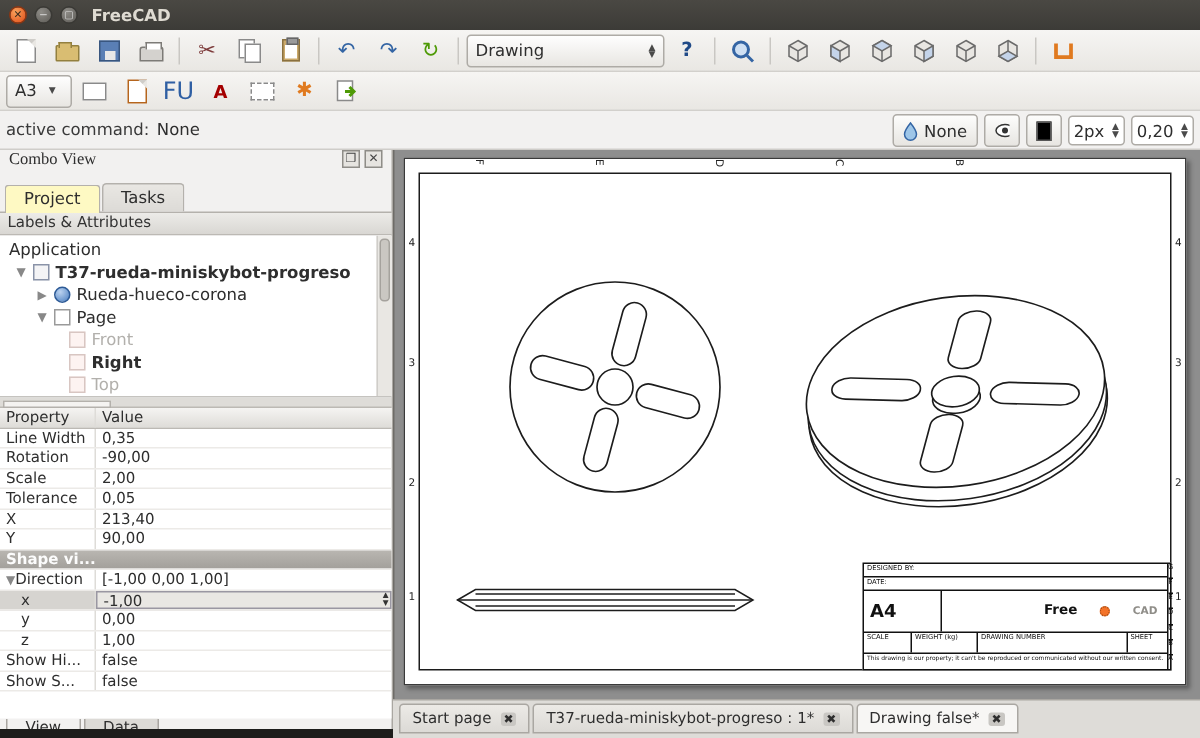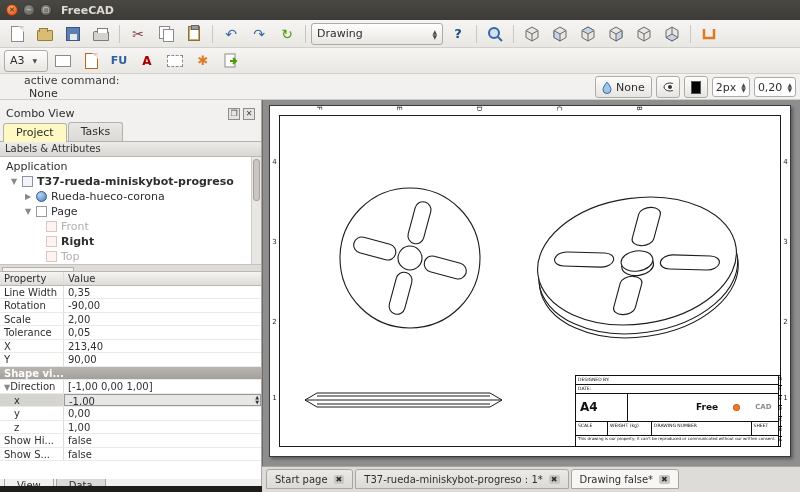--- a/index.html
+++ b/index.html
@@ -44,29 +44,29 @@
   .i-clip::before { content:""; position:absolute; left:2px; top:-2px; width:6px; height:3px; background:#9a9a9a; border:1px solid #666;}
   .i-clip::after { content:""; position:absolute; left:1px; top:3px; width:8px; height:9px; background:#fff;}
   .i-swatch { width:13px; height:13px; border:1px solid #555; }
   .updown { display:flex; flex-direction:column; font-size:6px; line-height:5px; color:#4a4a4a; }
   .combo { height:22px; background:linear-gradient(#fefefe,#e8e6e2); border:1px solid #aeaba6;
     border-radius:3px; display:flex; align-items:center; padding:0 5px; gap:8px; flex:none; }
   .spinbox { height:20px; background:#fff; border:1px solid #aeaba6; border-radius:3px;
     display:flex; align-items:center; padding:0 3px; gap:5px; flex:none; }
   
   .cmdbar { position:absolute; left:0; top:74px; width:800px; height:26px;
-    background:#f2f1f0; border-bottom:1px solid #cfcdc9; display:flex; align-items:flex-start; padding:0 24px;flex-direction:column; }
+    background:#f2f1f0; border-bottom:1px solid #cfcdc9; display:flex; align-items:center; padding:0 4px; }
   .cmd-label { color:#3a3a3a; }
   .cmd-right { position:absolute; right:4px; top:2px; display:flex; align-items:center; gap:4px; }
   .btn { height:22px; background:linear-gradient(#fdfdfc,#e7e5e1); border:1px solid #aeaba6;
     border-radius:3px; display:flex; align-items:center; padding:0 6px; gap:4px; }
   
   .left-panel { position:absolute; left:0; top:100px; width:262px; height:386px;
     background:#f2f1f0; border-right:1px solid #aaa7a2; }
-  .cv-header { height:20px; display:flex; align-items:flex-end; padding:0 6px; }
+  .cv-header { height:20px; display:flex; align-items:flex-start; padding:0 6px;font-family:Liberation Serif, serif; }
   .cv-header .spacer { flex:1; }
   .mini-btn { width:12px; height:12px; border:1px solid #8f8d88; background:#e6e4e0; font-size:8px;
     line-height:10px; text-align:center; color:#444; margin-left:3px; }
   .cv-tabs { display:flex; height:22px; padding:2px 3px 0; border-bottom:1px solid #b4b1ac; gap:1px; }
   .cv-tab { padding:2px 12px; border:1px solid #b4b1ac; border-bottom:none; border-radius:3px 3px 0 0;
     background:linear-gradient(#e9e7e3,#dcdad6); font-size:11px; }
   .cv-tab.active { background:#fef9c3; position:relative; top:1px; }
   .la-header { height:15px; background:linear-gradient(#ecebe8,#d9d7d3); border-bottom:1px solid #bcb9b4;
     font-size:10px; padding:1px 5px; color:#333; }
   .tree { position:relative; height:108px; background:#fff; border-bottom:1px solid #c5c3bf;
@@ -257,21 +257,21 @@
         <span>▼</span>
       </span>
   </span>
   <span class="tbtn">
       <span class="i-pagel"></span>
     </span>
   <span class="tbtn">
       <span class="i-page" style="border-color:#b5651d"></span>
     </span>
   <span class="tbtn">
-      <span style="font-weight:bold;color:#2f5fa3;font-size:11px">FU</span>
+      <span style="font-weight:normal;color:#2f5fa3;font-size:16px">FU</span>
     </span>
   <span class="tbtn">
       <span style="font-weight:bold;color:#a40000;font-size:12px">A</span>
     </span>
   <span class="tbtn">
       <span class="i-pagel" style="border-style:dashed"></span>
     </span>
   <span class="tbtn">
       <span style="color:#e07a1f;font-size:13px">✱</span>
     </span>

